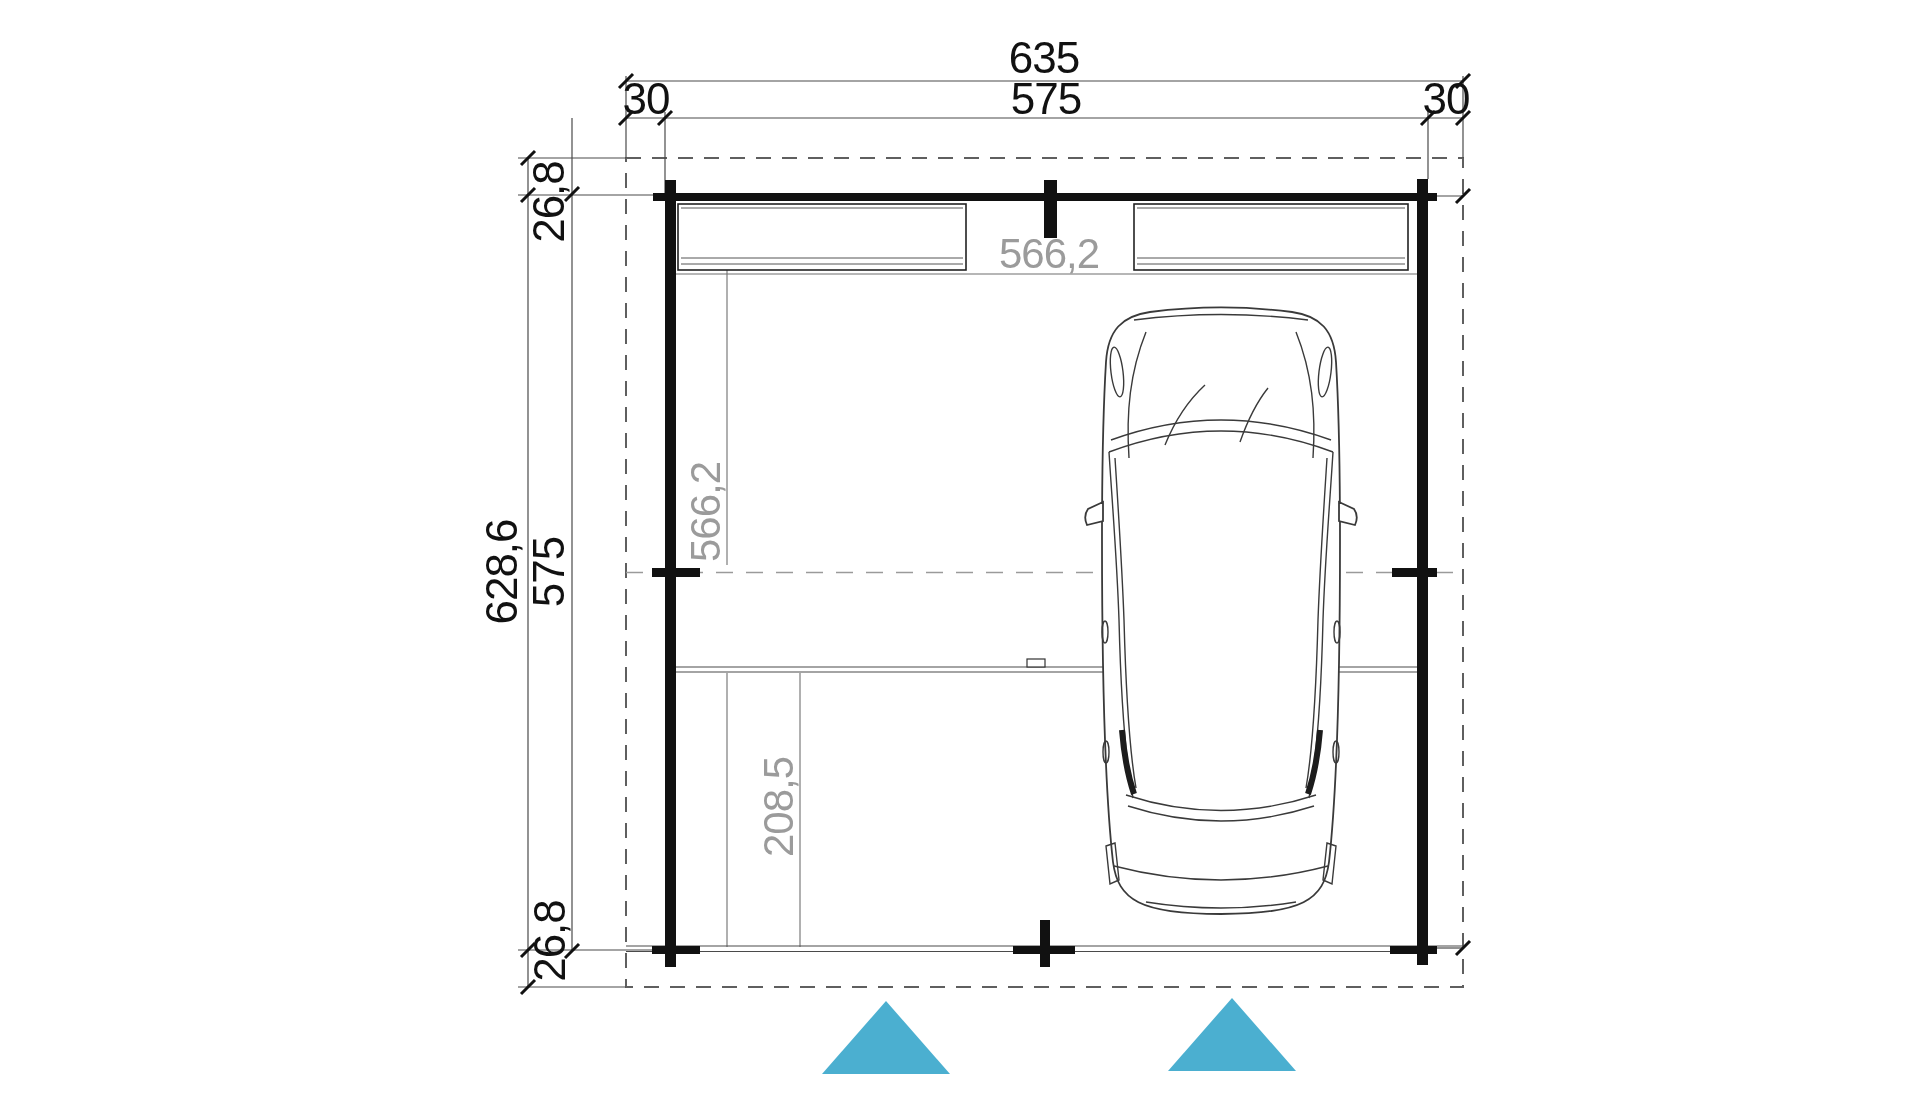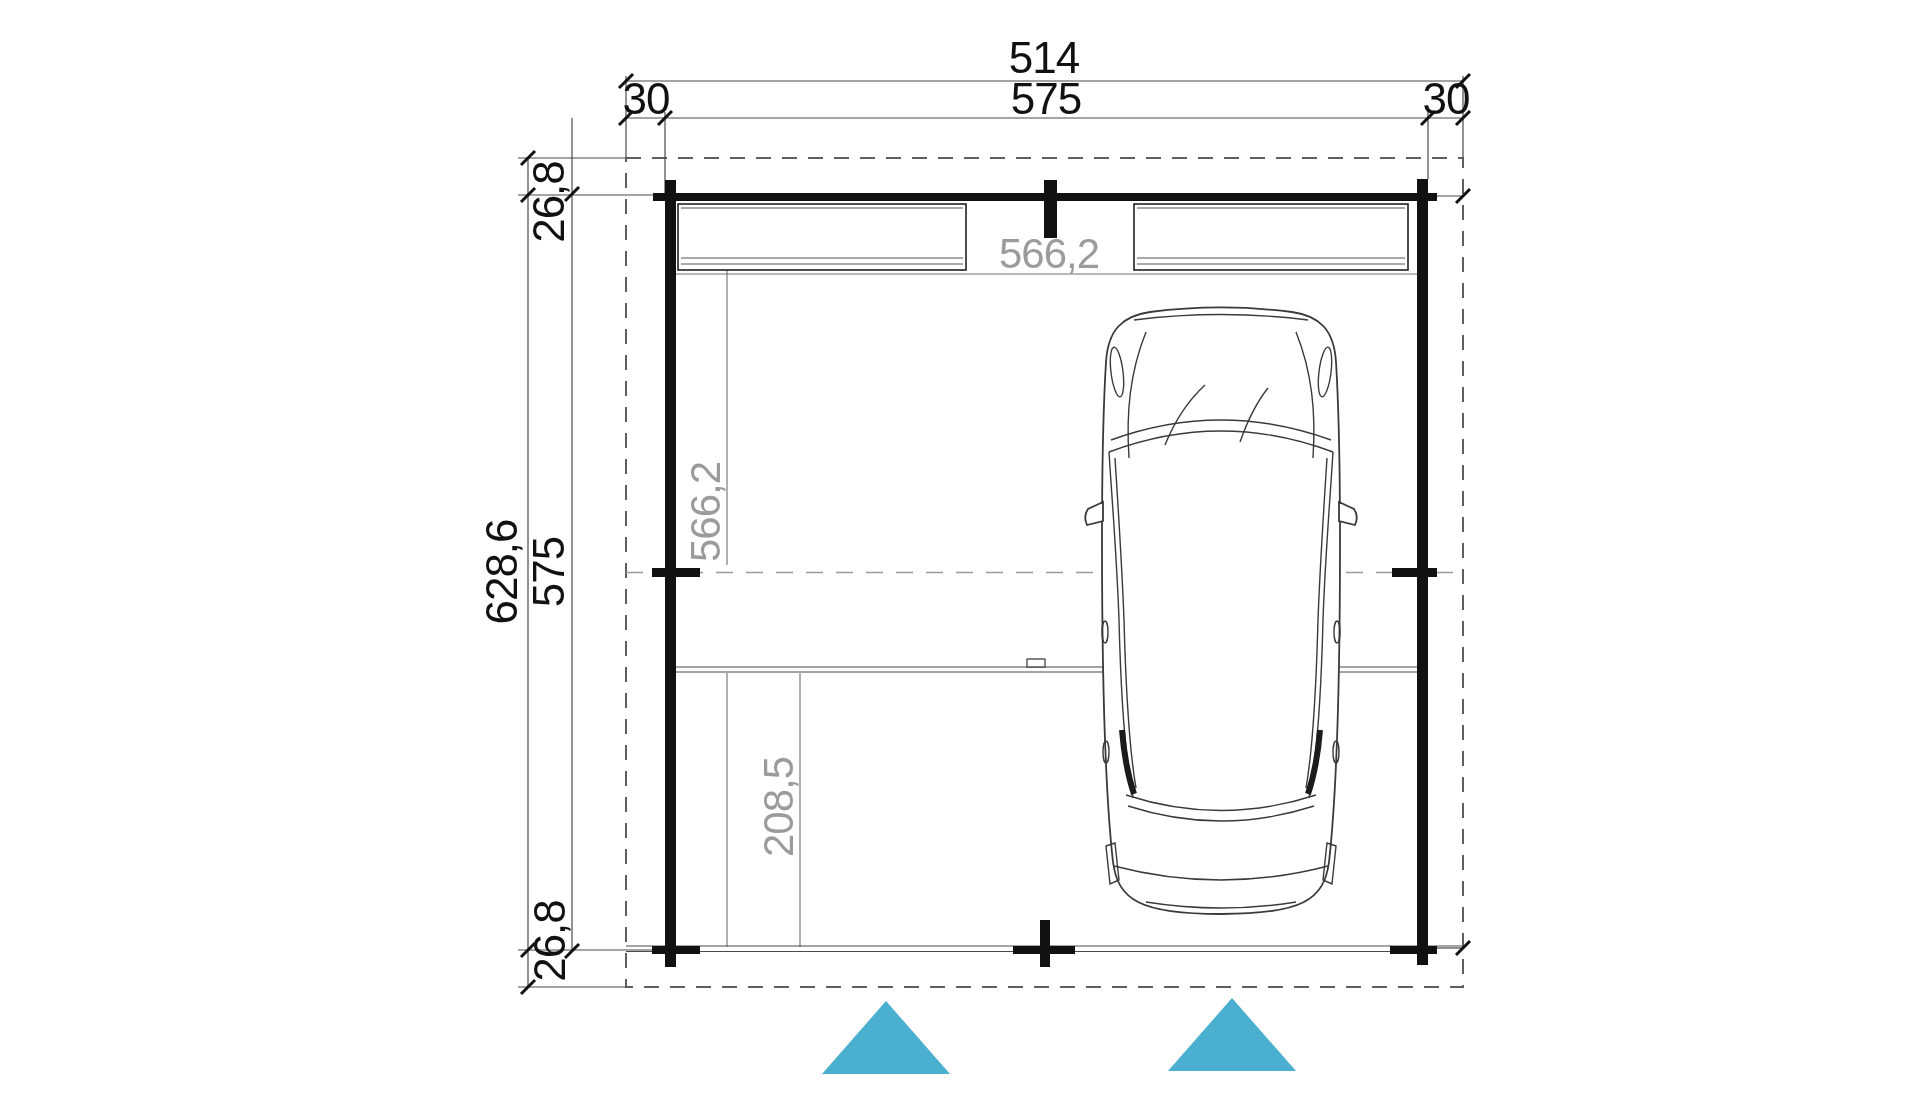--- a/index.html
+++ b/index.html
@@ -140,21 +140,21 @@
       <ellipse class="car" cx="1105" cy="632" rx="3" ry="11"></ellipse>
       <ellipse class="car" cx="1337" cy="632" rx="3" ry="11"></ellipse>
       <ellipse class="car" cx="1106" cy="752" rx="3" ry="11"></ellipse>
       <ellipse class="car" cx="1336" cy="752" rx="3" ry="11"></ellipse>
     </g>
 
     <polygon points="822,1074 950,1074 886,1001" fill="#4bafd0"></polygon>
     <polygon points="1168,1071 1296,1071 1232,998" fill="#4bafd0"></polygon>
   </svg>
 
-  <div class="lbl" style="left:1044px;top:58px;">514</div>
+  <div class="lbl" style="left:1044px;top:58px;">635</div>
   <div class="lbl" style="left:646px;top:99px;">30</div>
   <div class="lbl" style="left:1046px;top:99px;">575</div>
   <div class="lbl" style="left:1446px;top:99px;">30</div>
 
   <div class="lbl v" style="left:549px;top:202px;">26,8</div>
   <div class="lbl v" style="left:502px;top:572px;">628,6</div>
   <div class="lbl v" style="left:549px;top:572px;">575</div>
   <div class="lbl v" style="left:550px;top:941px;">26,8</div>
 
   <div class="lbl gray" style="left:1049px;top:254px;">566,2</div>

